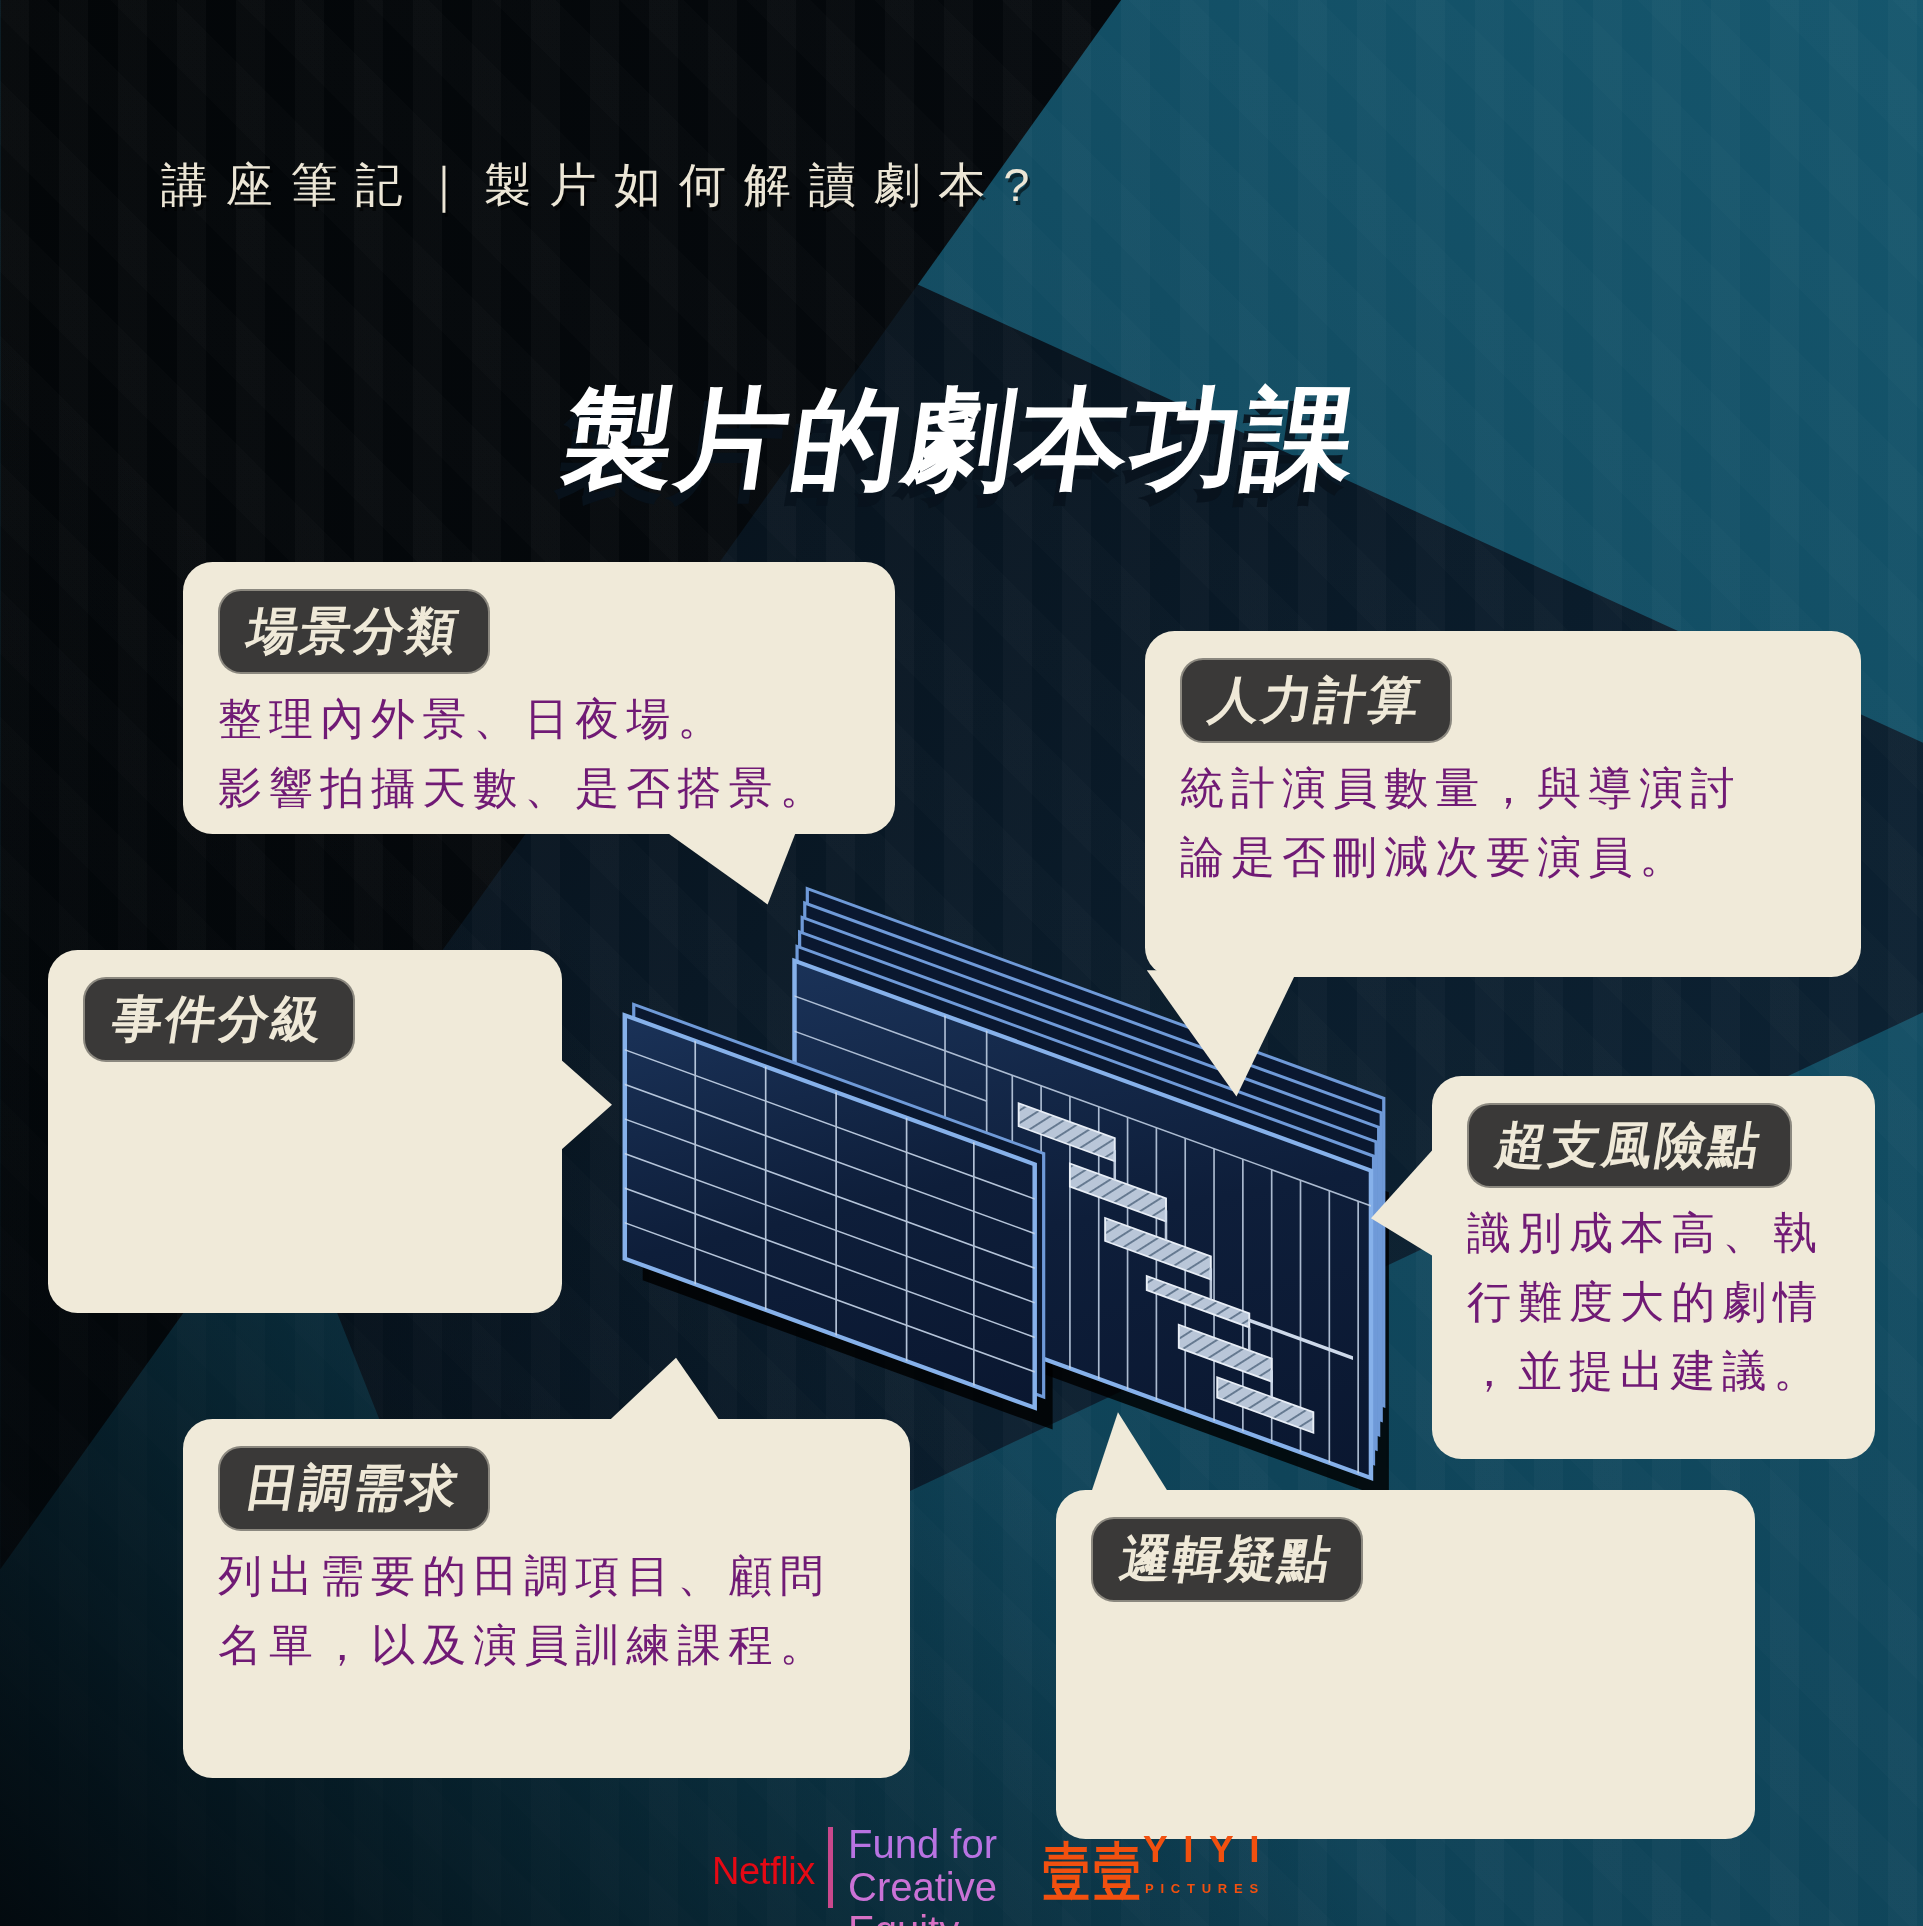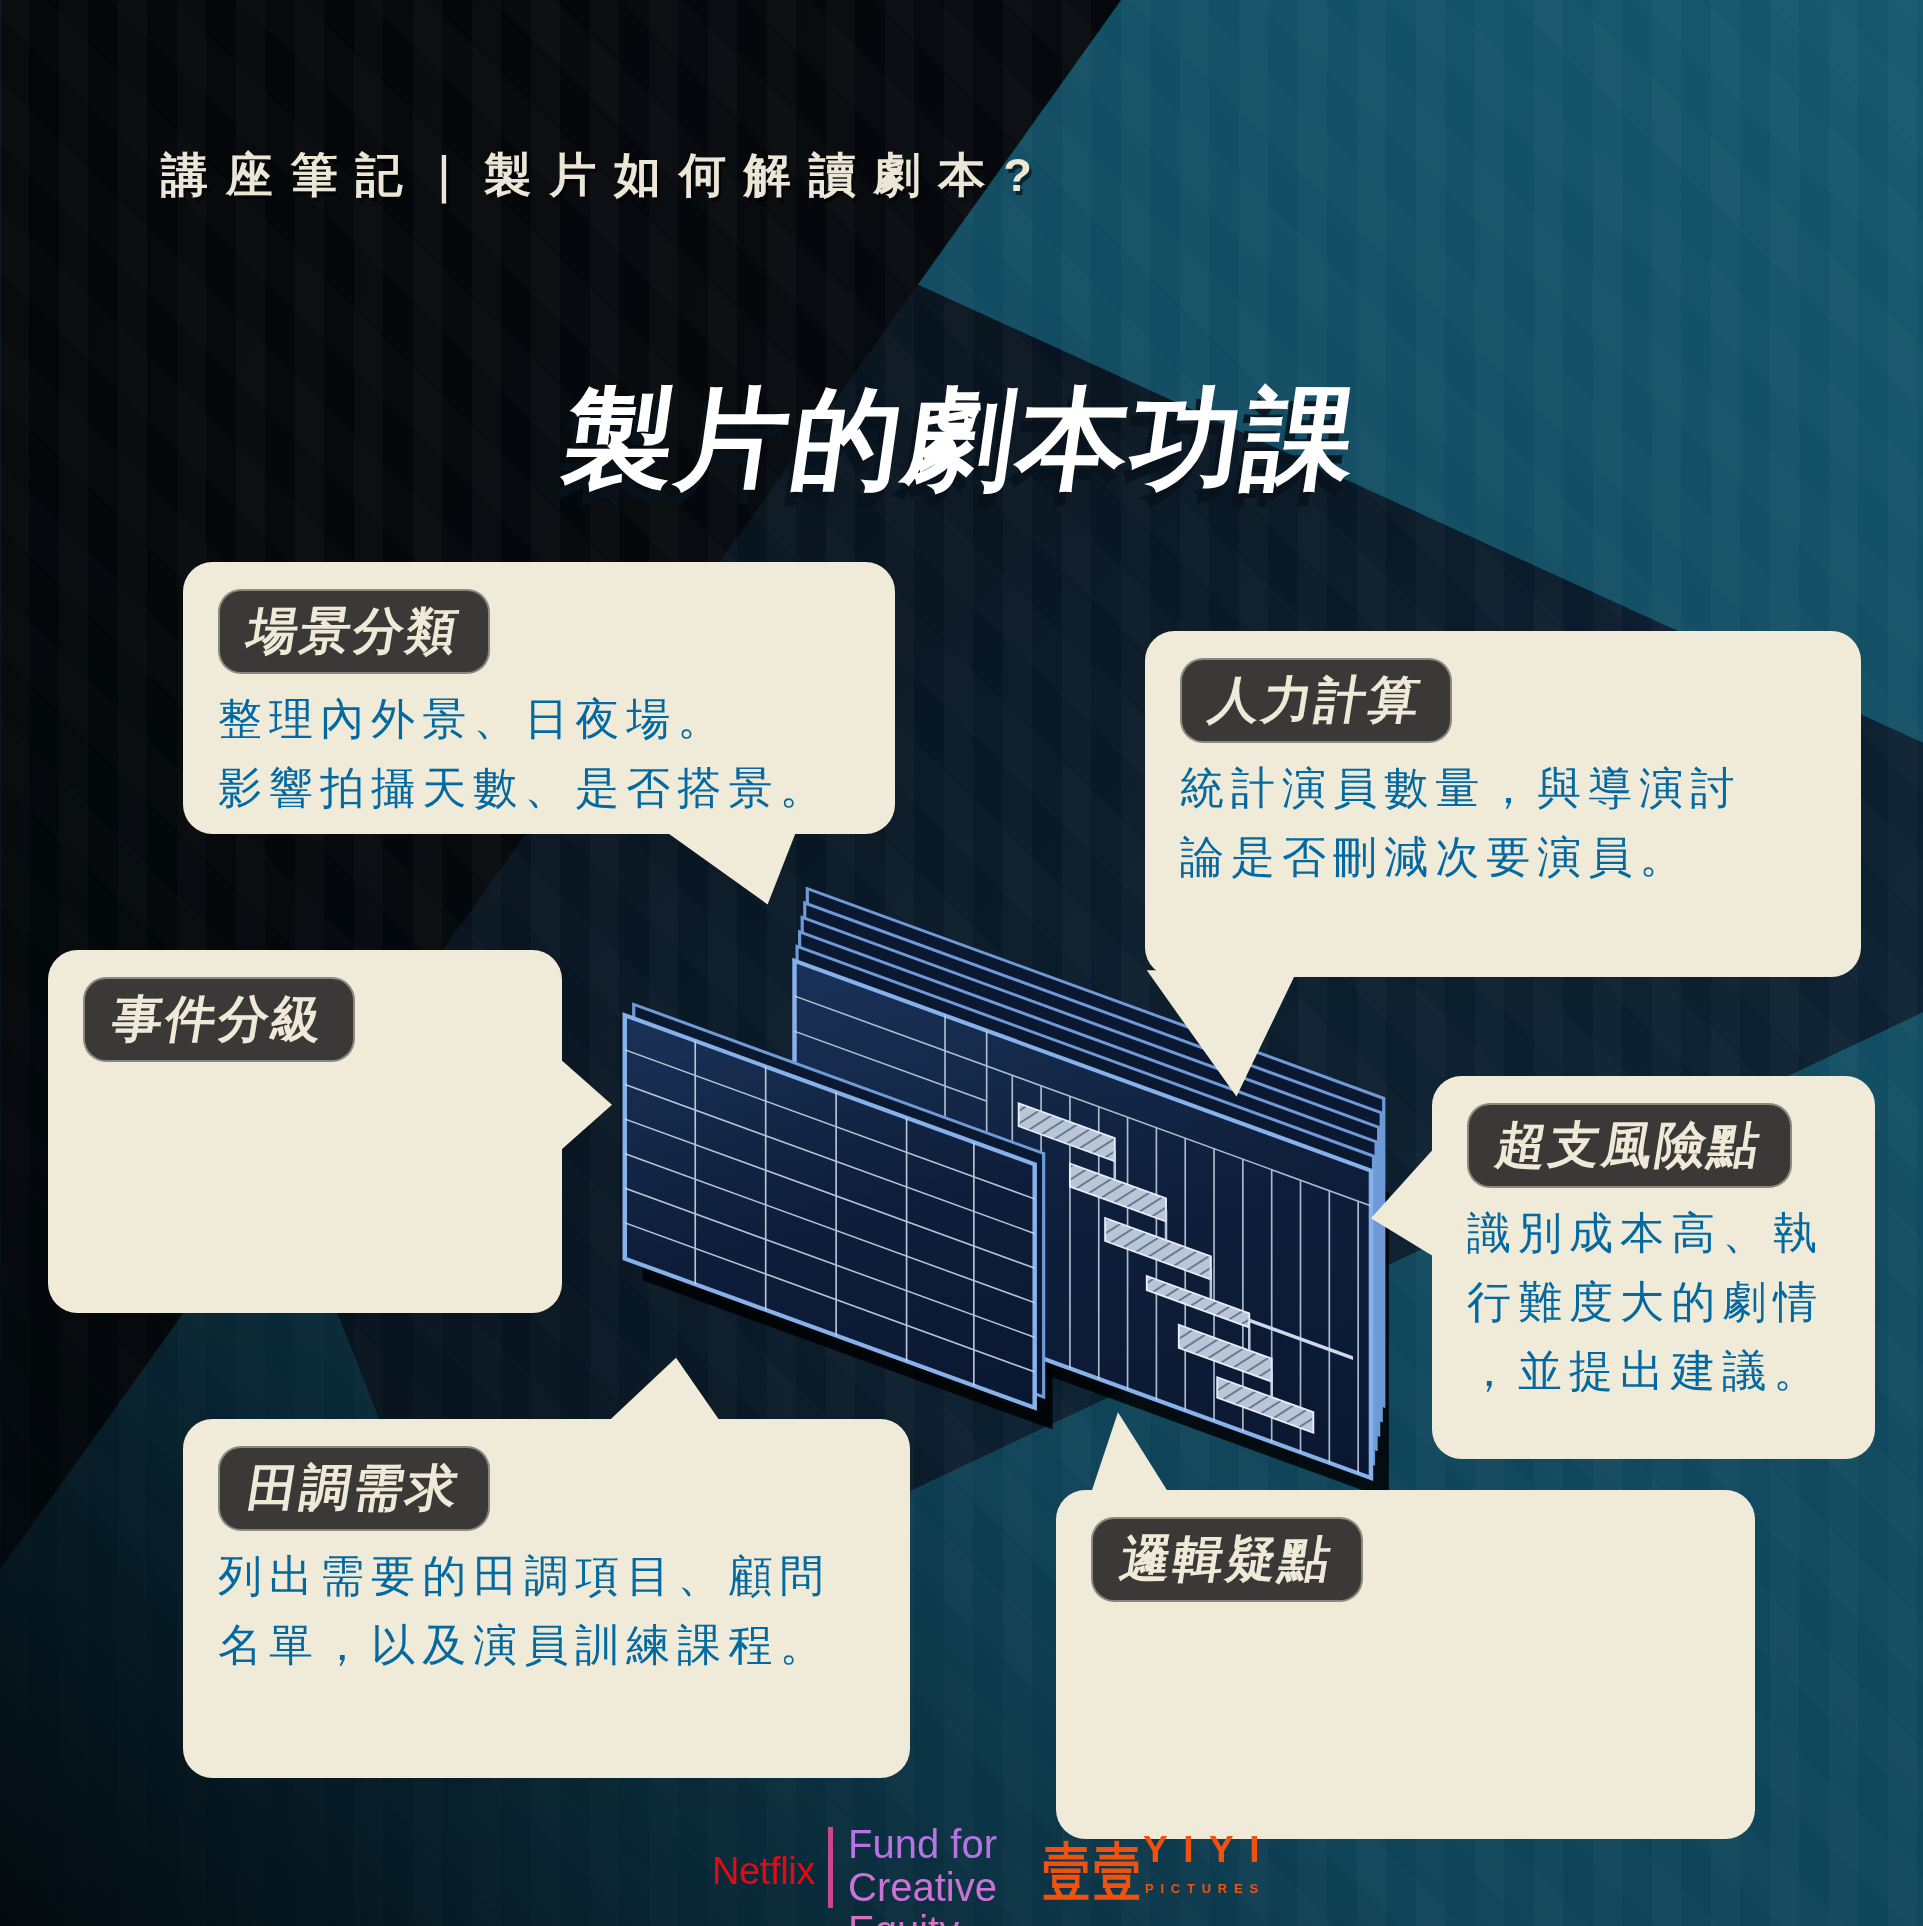--- a/index.html
+++ b/index.html
@@ -11,22 +11,22 @@
   .layer{position:absolute;inset:0;width:1924px;height:1926px;pointer-events:none;}
   .stripes{
     background:repeating-linear-gradient(90deg,rgba(255,255,255,0.022) 0 29.5px,rgba(0,0,0,0) 29.5px 59px),
                repeating-linear-gradient(45deg,rgba(255,255,255,0.012) 0 45px,rgba(0,0,0,0) 45px 90px);
   }
   .corner-shade{
     background:linear-gradient(50deg,rgba(2,7,11,0.95) 0%,rgba(2,7,11,0.55) 16%,rgba(2,7,11,0) 40%);
   }
   
   .kicker{
-    position:absolute;left:161px;top:144px;
-    font-size:47px;font-weight:700;letter-spacing:0.38em;
+    position:absolute;left:161px;top:154px;
+    font-size:47px;font-weight:400;letter-spacing:0.38em;
     color:#ece6d6;text-shadow:2.6px 3.8px 0 rgba(0,0,0,0.55);white-space:nowrap;
   }
   .big-title{
     position:absolute;left:50%;top:366px;transform:translateX(-50%) skewX(-8deg);
     margin-left:0;font-size:110px;font-weight:700;letter-spacing:0.03em;color:#ffffff;
     text-shadow:-4.5px 14px 0 rgba(8,18,28,0.88);white-space:nowrap;
   }
   
   .callout{
     position:absolute;background:#f0ead9;border-radius:29.5px;
@@ -35,21 +35,21 @@
   .pill{
     display:inline-block;background:#3a3938;color:#efe9d8;
     font-size:50px;font-weight:700;line-height:1;
     padding:15.4px 28px;border-radius:23px;
     border:2.6px solid rgba(239,233,216,0.45);
     margin-bottom:11.5px;white-space:nowrap;
   }
   .pill span{display:inline-block;transform:skewX(-9deg);letter-spacing:0.06em;}
   .body-text{
     font-size:44px;line-height:1.56;letter-spacing:0.16em;
-    color:#0369a1;white-space:pre-line;
+    color:#701a75;white-space:pre-line;
   }
   .c1{left:183px;top:562px;width:712px;height:272px;}
   .c2{left:1145px;top:631px;width:716px;height:346px;}
   .c3{left:48px;top:950px;width:514px;height:363px;}
   .c4{left:1432px;top:1076px;width:443px;height:383px;}
   .c5{left:183px;top:1419px;width:727px;height:359px;}
   .c6{left:1056px;top:1490px;width:699px;height:349px;}
   
   .netflix{
     position:absolute;left:712px;top:1850px;

